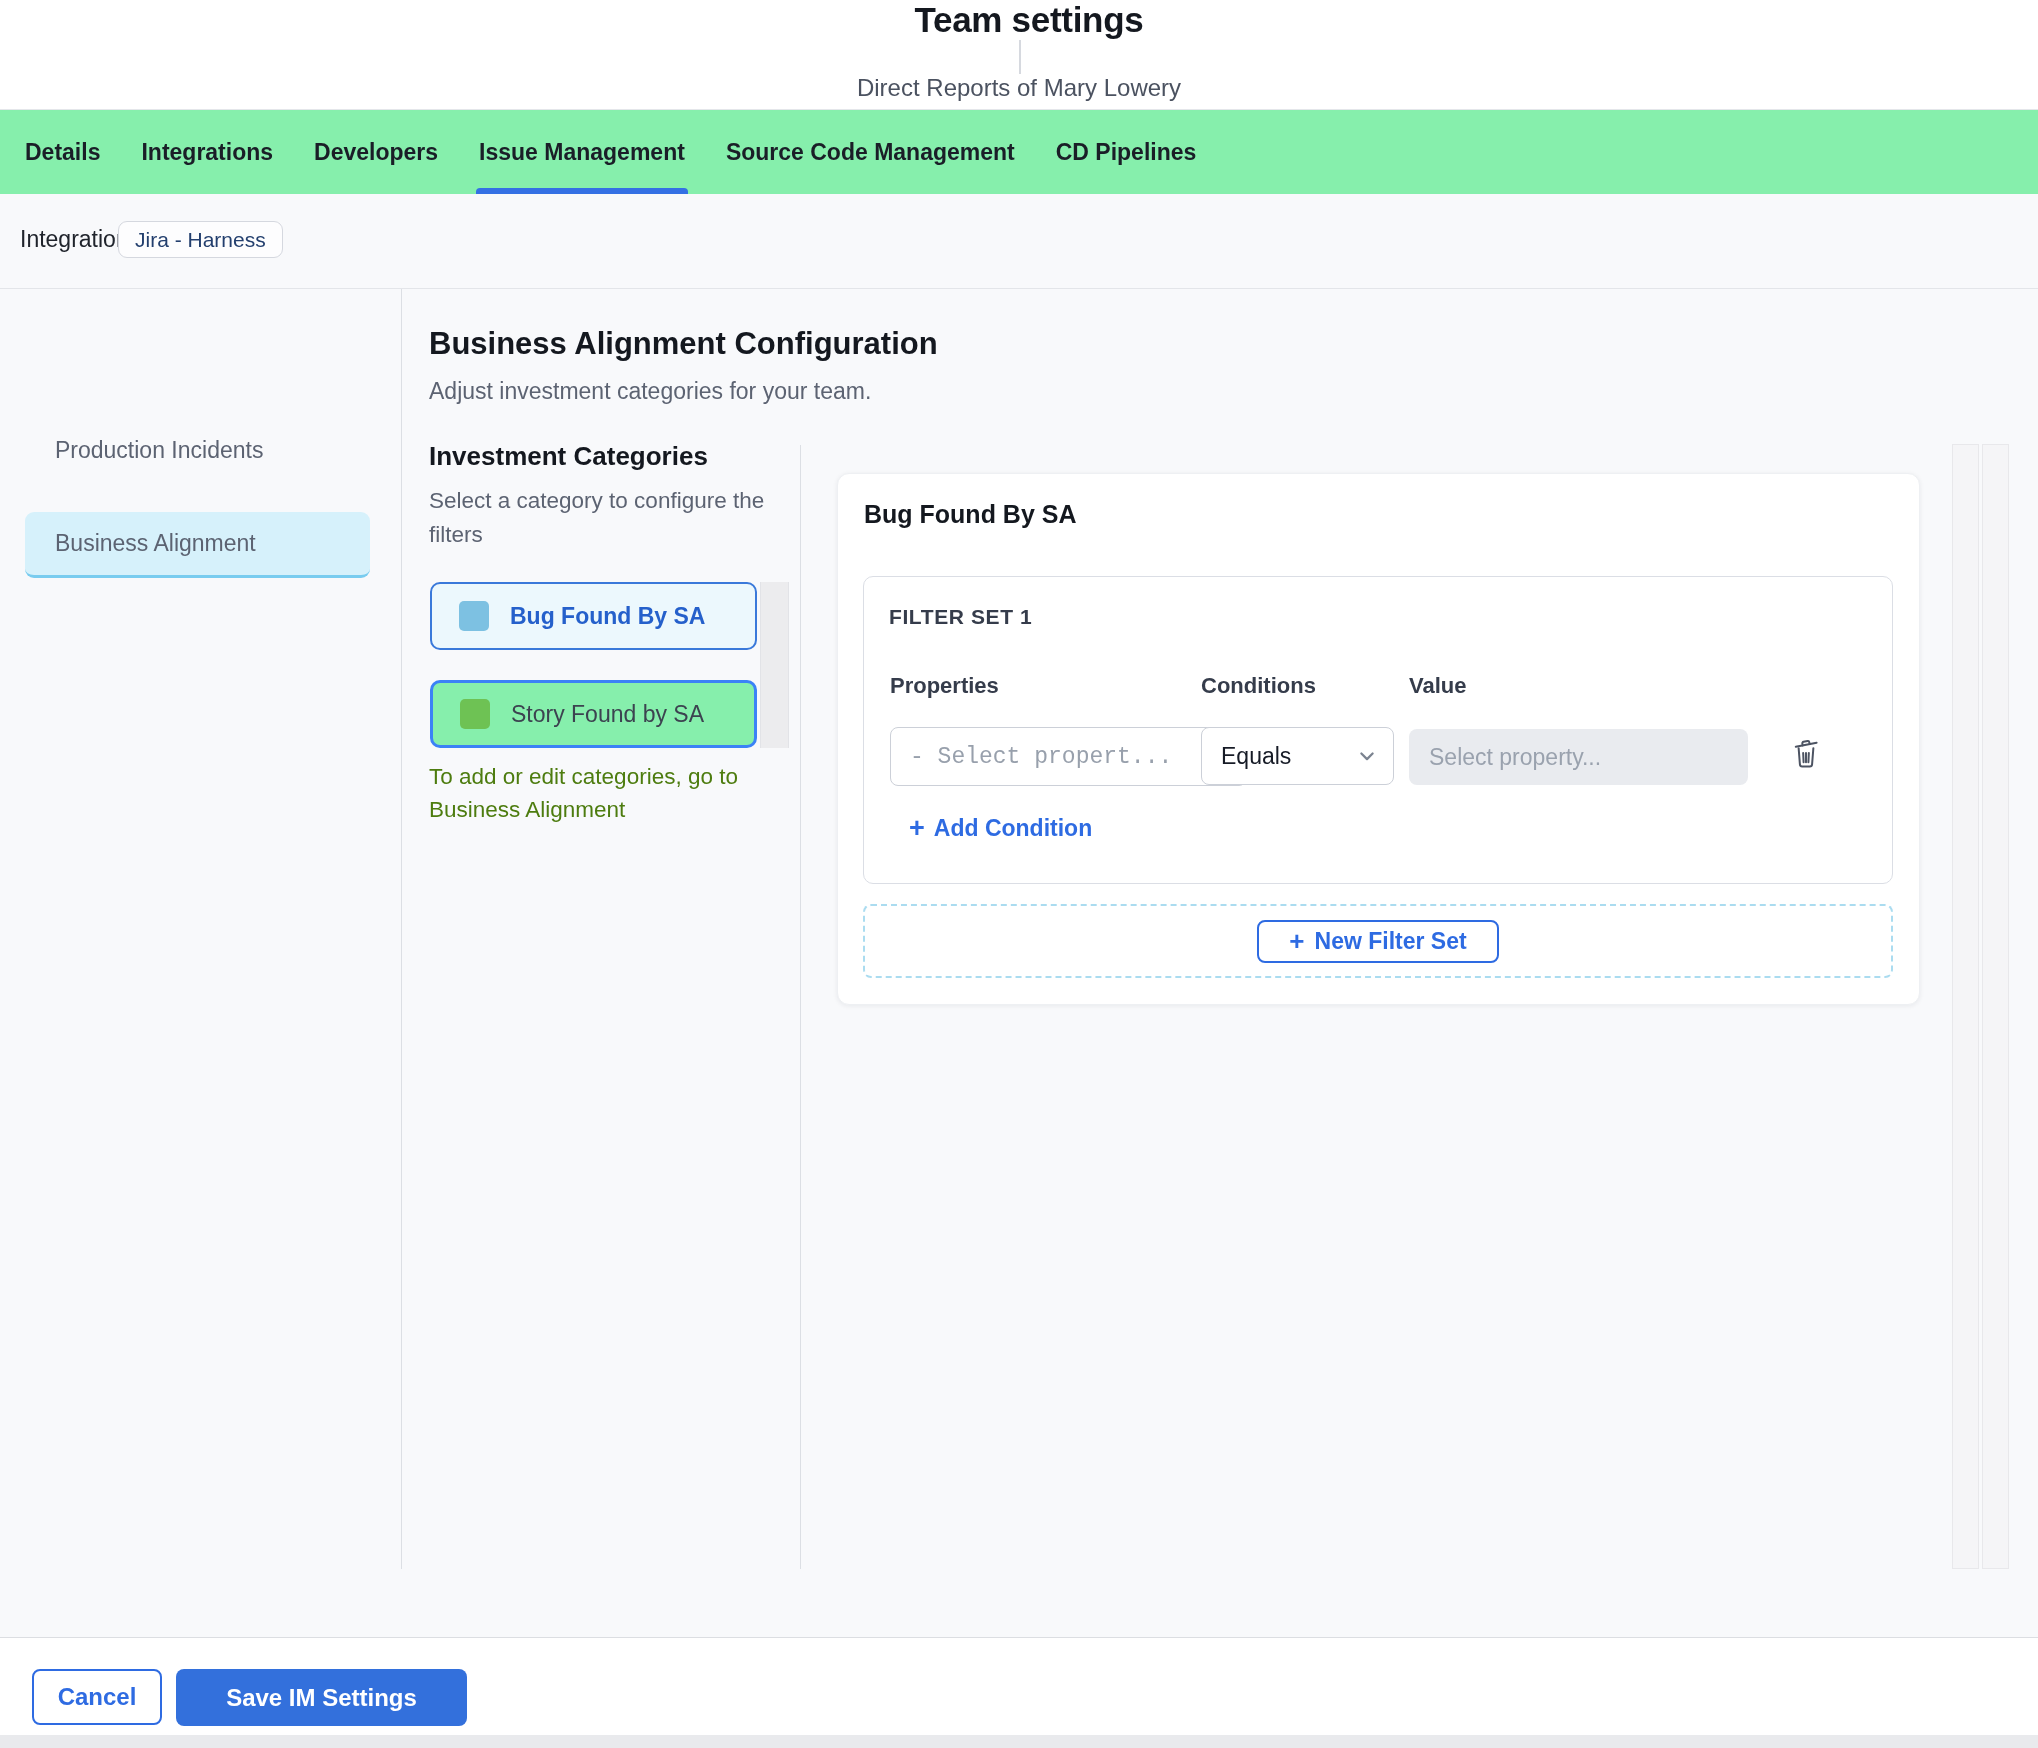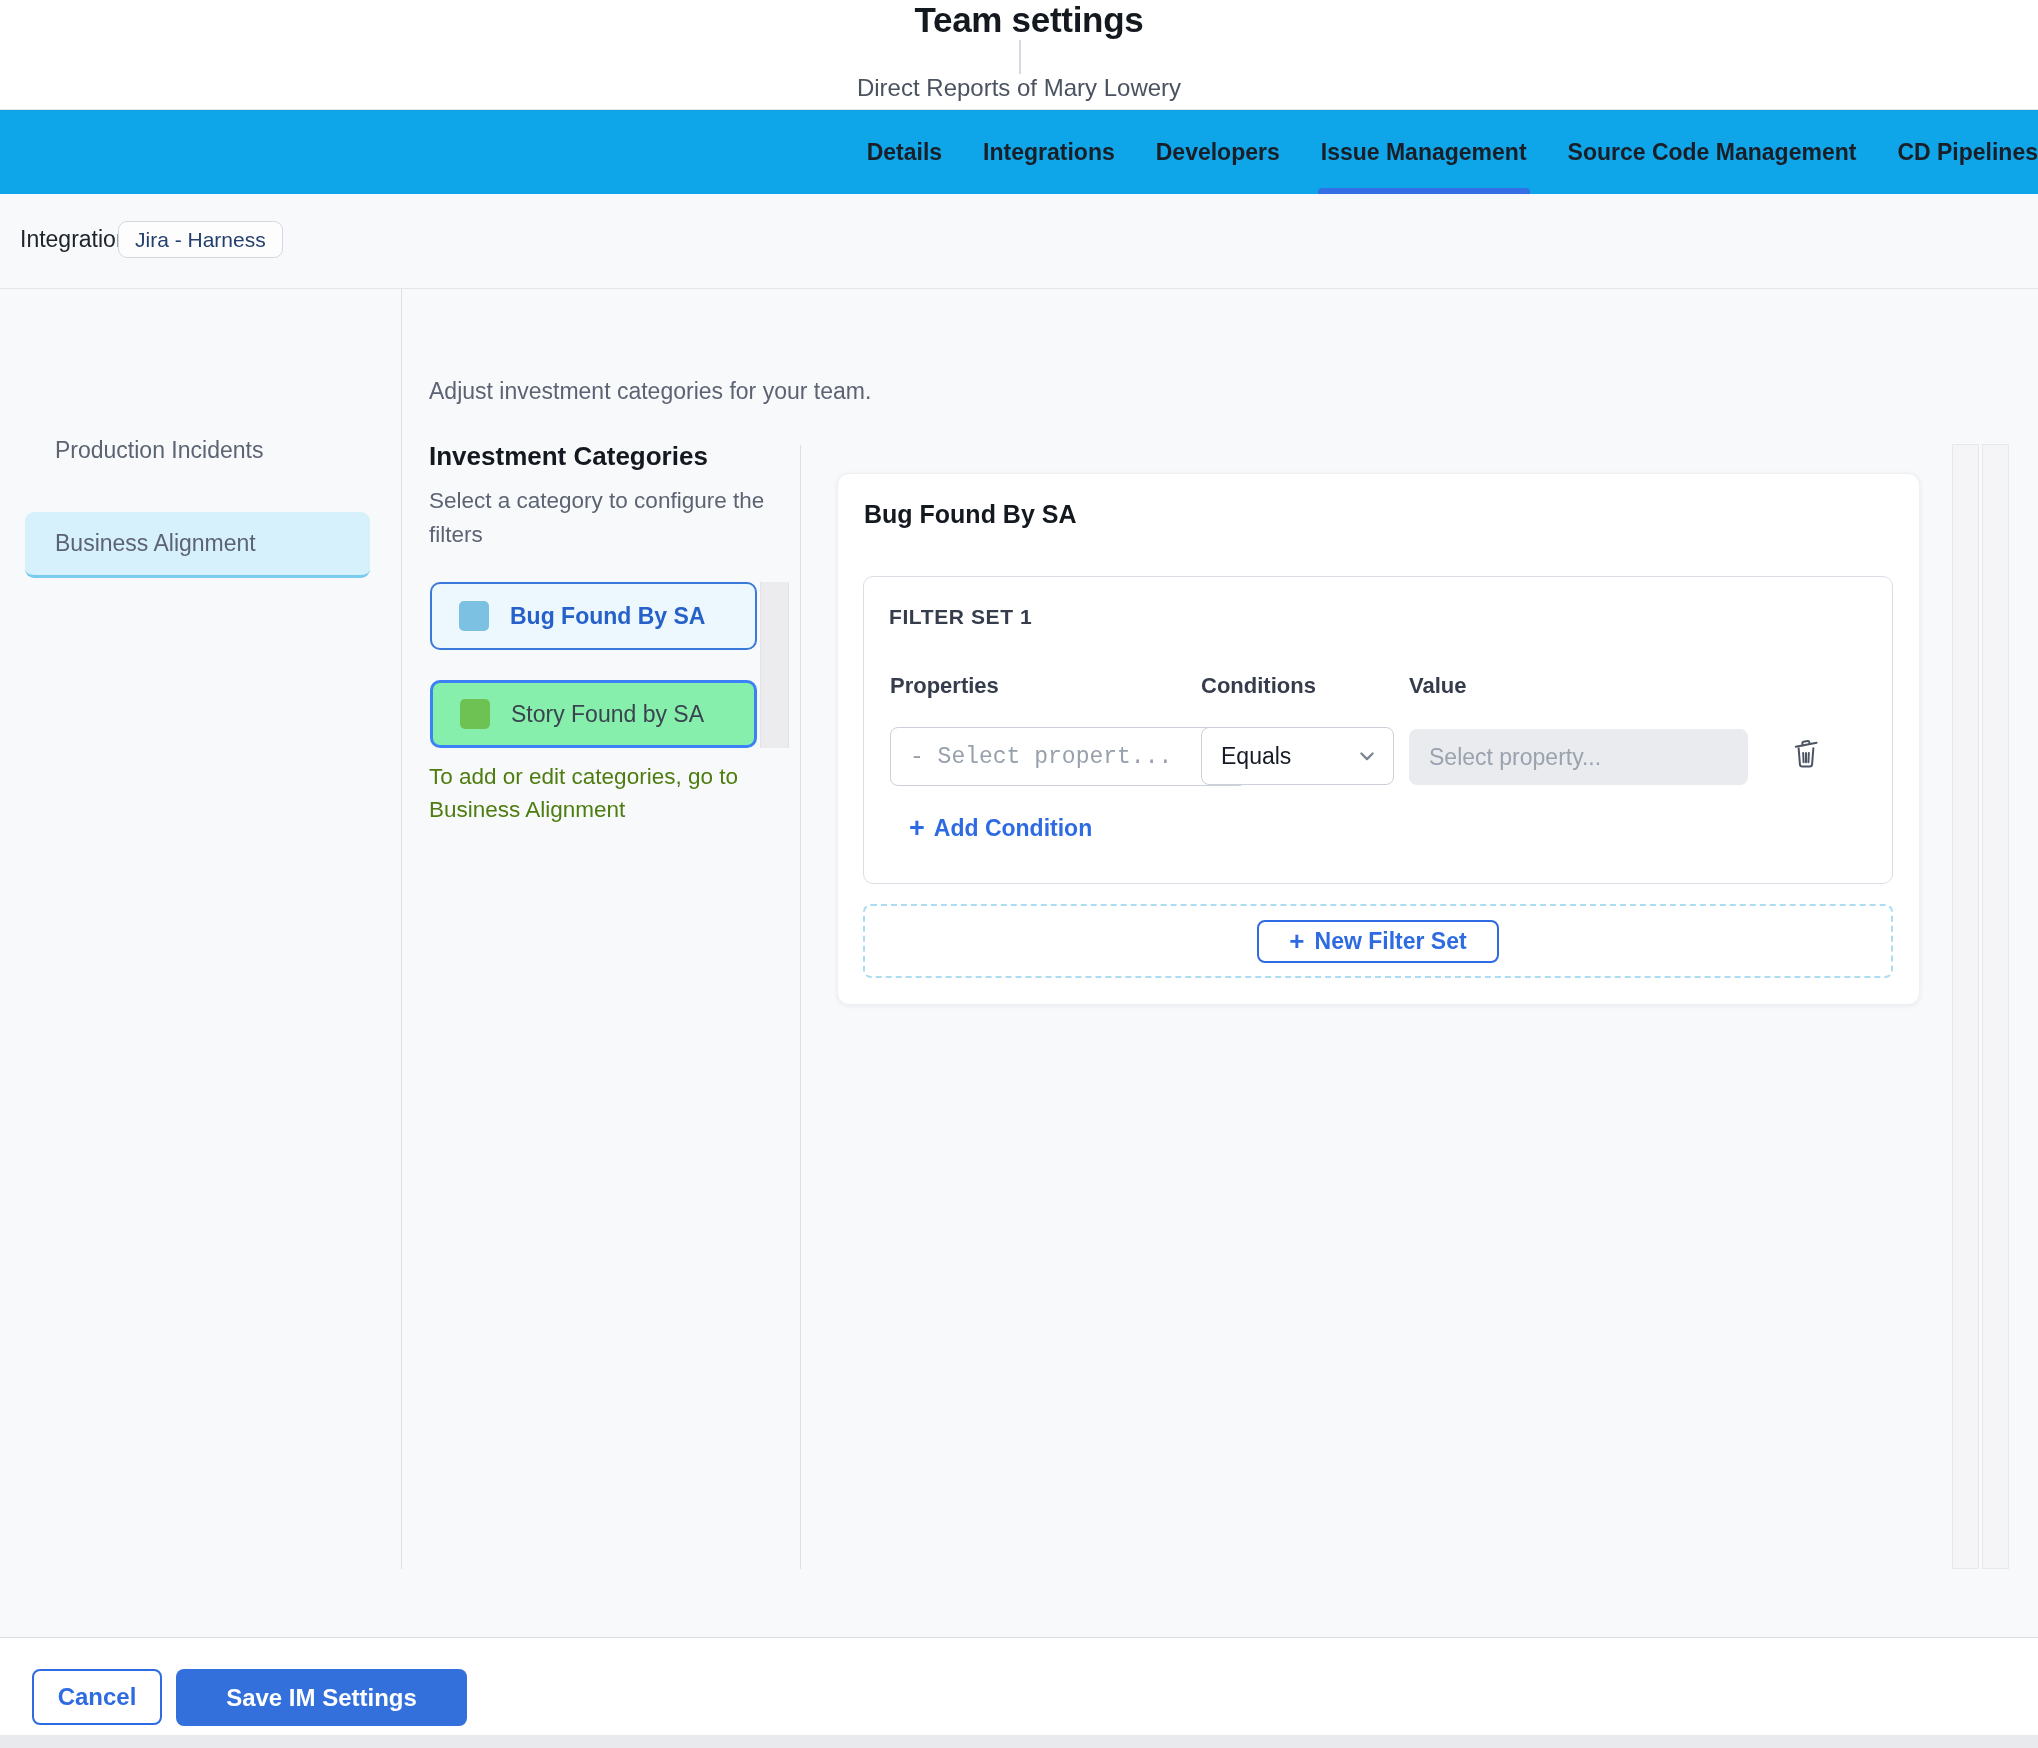--- a/index.html
+++ b/index.html
@@ -7,22 +7,22 @@
        font-family:"Liberation Sans","DejaVu Sans",sans-serif;color:#14181f;overflow:hidden;}
 
   
   .topbar{position:absolute;left:0;top:0;width:100%;height:110px;background:#fff;
           border-bottom:1px solid #e4e6ea;display:flex;align-items:center;box-sizing:border-box;flex-direction:column;}
   .app-title{font-size:35px;font-weight:800;margin-left:20px;letter-spacing:-0.3px;}
   .title-sep{width:0;height:34px;border-left:2px solid #d6d9df;margin:0 16px 0 18px;}
   .app-subtitle{font-size:24px;color:#4b5260;}
 
   
-  .tabbar{position:absolute;left:0;top:110px;width:100%;height:84px;background:#0ea5e9;
-          display:flex;align-items:center;gap:41px;padding-left:55px;box-sizing:border-box;justify-content:flex-end;}
+  .tabbar{position:absolute;left:0;top:110px;width:100%;height:84px;background:#86efac;
+          display:flex;align-items:center;gap:41px;padding-left:25px;box-sizing:border-box;}
   .tab{position:relative;height:84px;display:flex;align-items:center;font-size:23px;
        font-weight:700;color:#1a1e27;cursor:pointer;white-space:nowrap;}
   .tab.active::after{content:"";position:absolute;left:-3px;right:-3px;bottom:0;height:6px;
        background:#3470e4;border-radius:4px 4px 0 0;}
 
   
   .content-bg{position:absolute;left:0;top:194px;width:100%;height:1443px;background:#f8f9fb;}
 
   
   .integration-label{position:absolute;left:20px;top:226px;font-size:23px;color:#20242c;}
@@ -131,20 +131,21 @@
   <div class="vdiv1"></div>
   <div class="vdiv2"></div>
 
   <div class="nav-item" style="top:417px;">
     <span>Production Incidents</span>
   </div>
   <div class="nav-item active" style="top:512px;">
     <span>Business Alignment</span>
   </div>
 
+  <h2 class="main-heading" style="margin:0;">Business Alignment Configuration</h2>
   <div class="main-subheading">Adjust investment categories for your team.</div>
 
   <h3 class="cat-heading" style="margin:0;">Investment Categories</h3>
   <div class="cat-desc">Select a category to configure the filters</div>
 
   <div class="cat-btn selected" style="top:582px;">
     <span class="swatch" style="background: rgb(125, 193, 226);"></span>
     <span class="cat-label">Bug Found By SA</span>
   </div>
   <div class="cat-btn" style="top:680px;">

